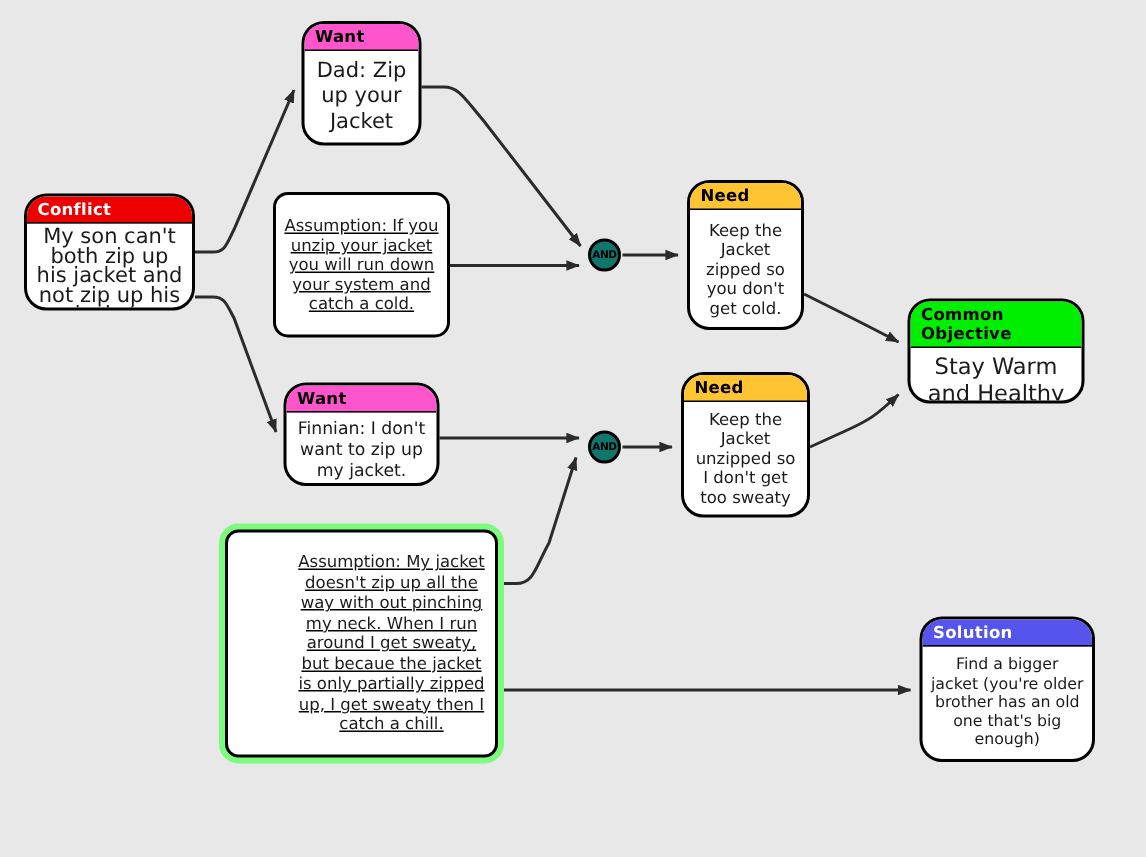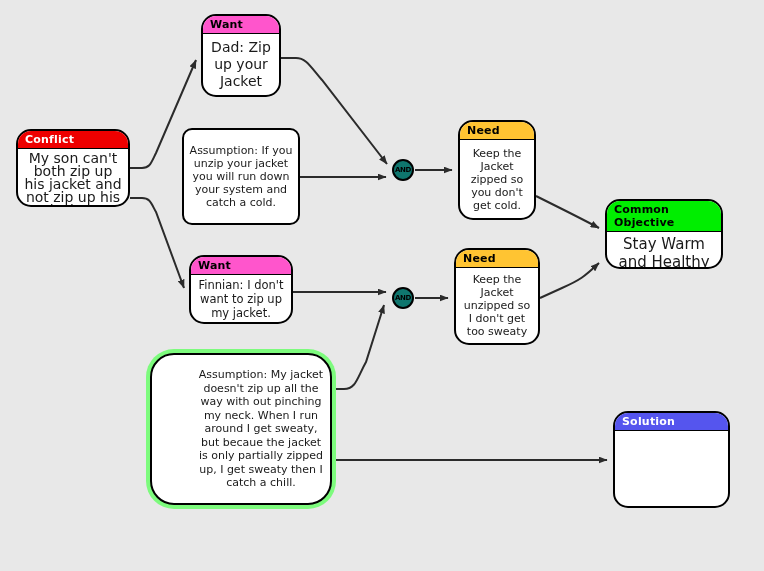--- a/index.html
+++ b/index.html
@@ -55,23 +55,24 @@
     display: flex;
     align-items: center;
     justify-content: center;
     text-align: center;
     color: #1a1a1a;
     padding: 3px 5px;
     box-sizing: border-box;
   }
   .node.plain {
     border-radius: 10px;
+    text-decoration: underline;
   }
   .node.glow {
-    border-radius: 24px;
+    border-radius: 9px;
     box-shadow: 0 0 0 4px #7dfb7d;
     padding-left: 40px;
   }
   .and-node {
     position: absolute;
     width: 22px;
     height: 22px;
     border-radius: 50%;
     border: 2px solid #000000;
     background: #0f766e;
@@ -180,20 +181,21 @@
     <div class="hdr dark" style="background:#ffc432">Need</div>
     <div class="body">Keep the Jacket unzipped so I don't get too sweaty</div>
   </div>
 
   <div class="node plain glow" id="node-assump-2">
     <div class="body">Assumption: My jacket doesn't zip up all the way with out pinching my neck. When I run around I get sweaty, but becaue the jacket is only partially zipped up, I get sweaty then I catch a chill.</div>
   </div>
 
   <div class="node" id="node-solution">
     <div class="hdr" style="background:#5555ee">Solution</div>
+    <div class="body">Find a bigger jacket (you're older brother has an old one that's big enough)</div>
   </div>
 
   <div class="and-node" id="and-1">
     <span>AND</span>
   </div>
   <div class="and-node" id="and-2">
     <span>AND</span>
   </div>
 
 </div>

